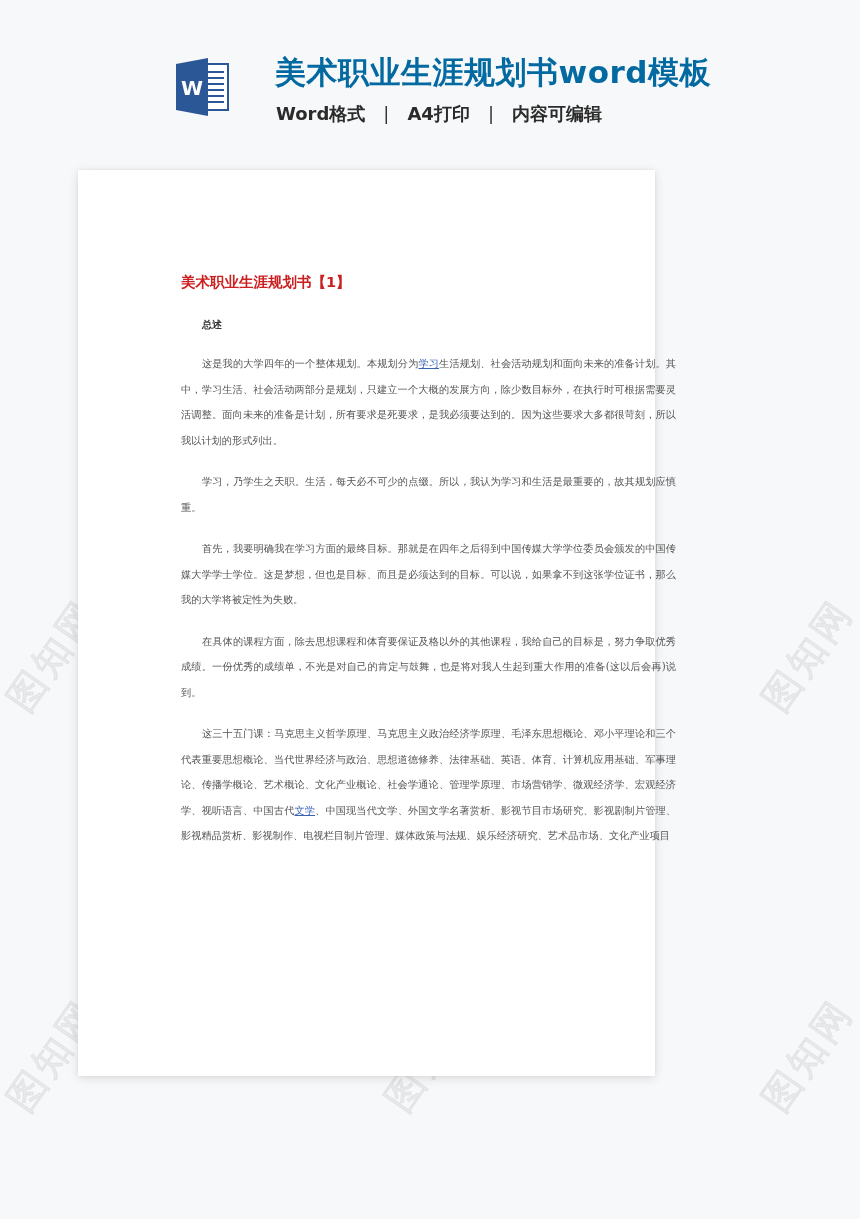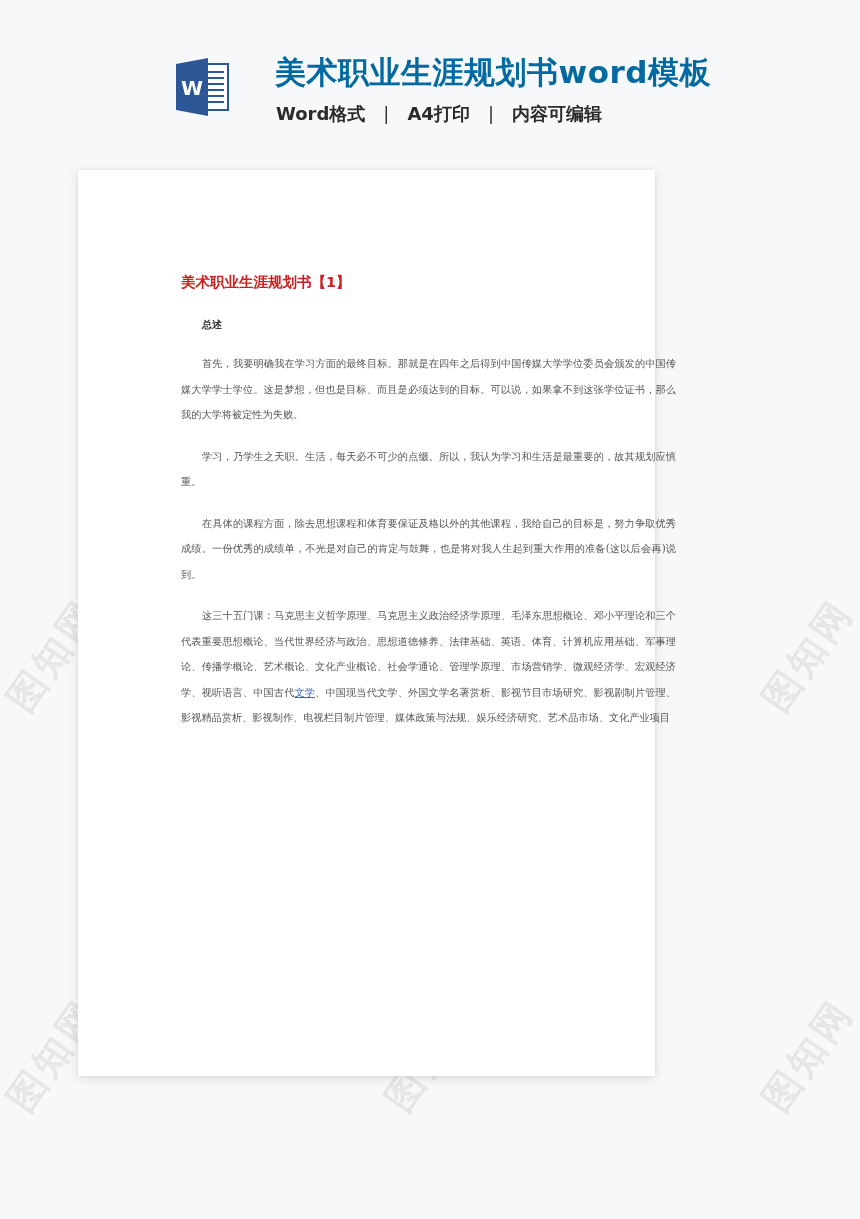--- a/index.html
+++ b/index.html
@@ -79,19 +79,20 @@
   <div class="subtitle">
     <span>Word格式</span><span class="sep">|</span><span>A4打印</span><span class="sep">|</span><span>内容可编辑</span>
   </div>
 </div>
 
 <div class="page">
   <div class="doc">
     <div class="doc-title">美术职业生涯规划书【1】</div>
 
     <div class="sec-head">总述</div>
+    <p class="para"><span>这是我的大学四年的一个整体规划。本规划分为</span><a class="link">学习</a><span>生活规划、社会活动规划和面向未来的准备计划。其中，学习生活、社会活动两部分是规划，只建立一个大概的发展方向，除少数目标外，在执行时可根据需要灵活调整。面向未来的准备是计划，所有要求是死要求，是我必须要达到的。因为这些要求大多都很苛刻，所以我以计划的形式列出。</span></p>
 
+    <p class="para">学习，乃学生之天职。生活，每天必不可少的点缀。所以，我认为学习和生活是最重要的，故其规划应慎重。</p>
     <p class="para">首先，我要明确我在学习方面的最终目标。那就是在四年之后得到中国传媒大学学位委员会颁发的中国传媒大学学士学位。这是梦想，但也是目标、而且是必须达到的目标。可以说，如果拿不到这张学位证书，那么我的大学将被定性为失败。</p>
-    <p class="para">学习，乃学生之天职。生活，每天必不可少的点缀。所以，我认为学习和生活是最重要的，故其规划应慎重。</p>
     <p class="para">在具体的课程方面，除去思想课程和体育要保证及格以外的其他课程，我给自己的目标是，努力争取优秀成绩。一份优秀的成绩单，不光是对自己的肯定与鼓舞，也是将对我人生起到重大作用的准备(这以后会再)说到。</p>
     <p class="para"><span>这三十五门课：马克思主义哲学原理、马克思主义政治经济学原理、毛泽东思想概论、邓小平理论和三个代表重要思想概论、当代世界经济与政治、思想道德修养、法律基础、英语、体育、计算机应用基础、军事理论、传播学概论、艺术概论、文化产业概论、社会学通论、管理学原理、市场营销学、微观经济学、宏观经济学、视听语言、中国古代</span><a class="link">文学</a><span>、中国现当代文学、外国文学名著赏析、影视节目市场研究、影视剧制片管理、影视精品赏析、影视制作、电视栏目制片管理、媒体政策与法规、娱乐经济研究、艺术品市场、文化产业项目</span></p>
   </div>
 </div>
 
 </body></html>

